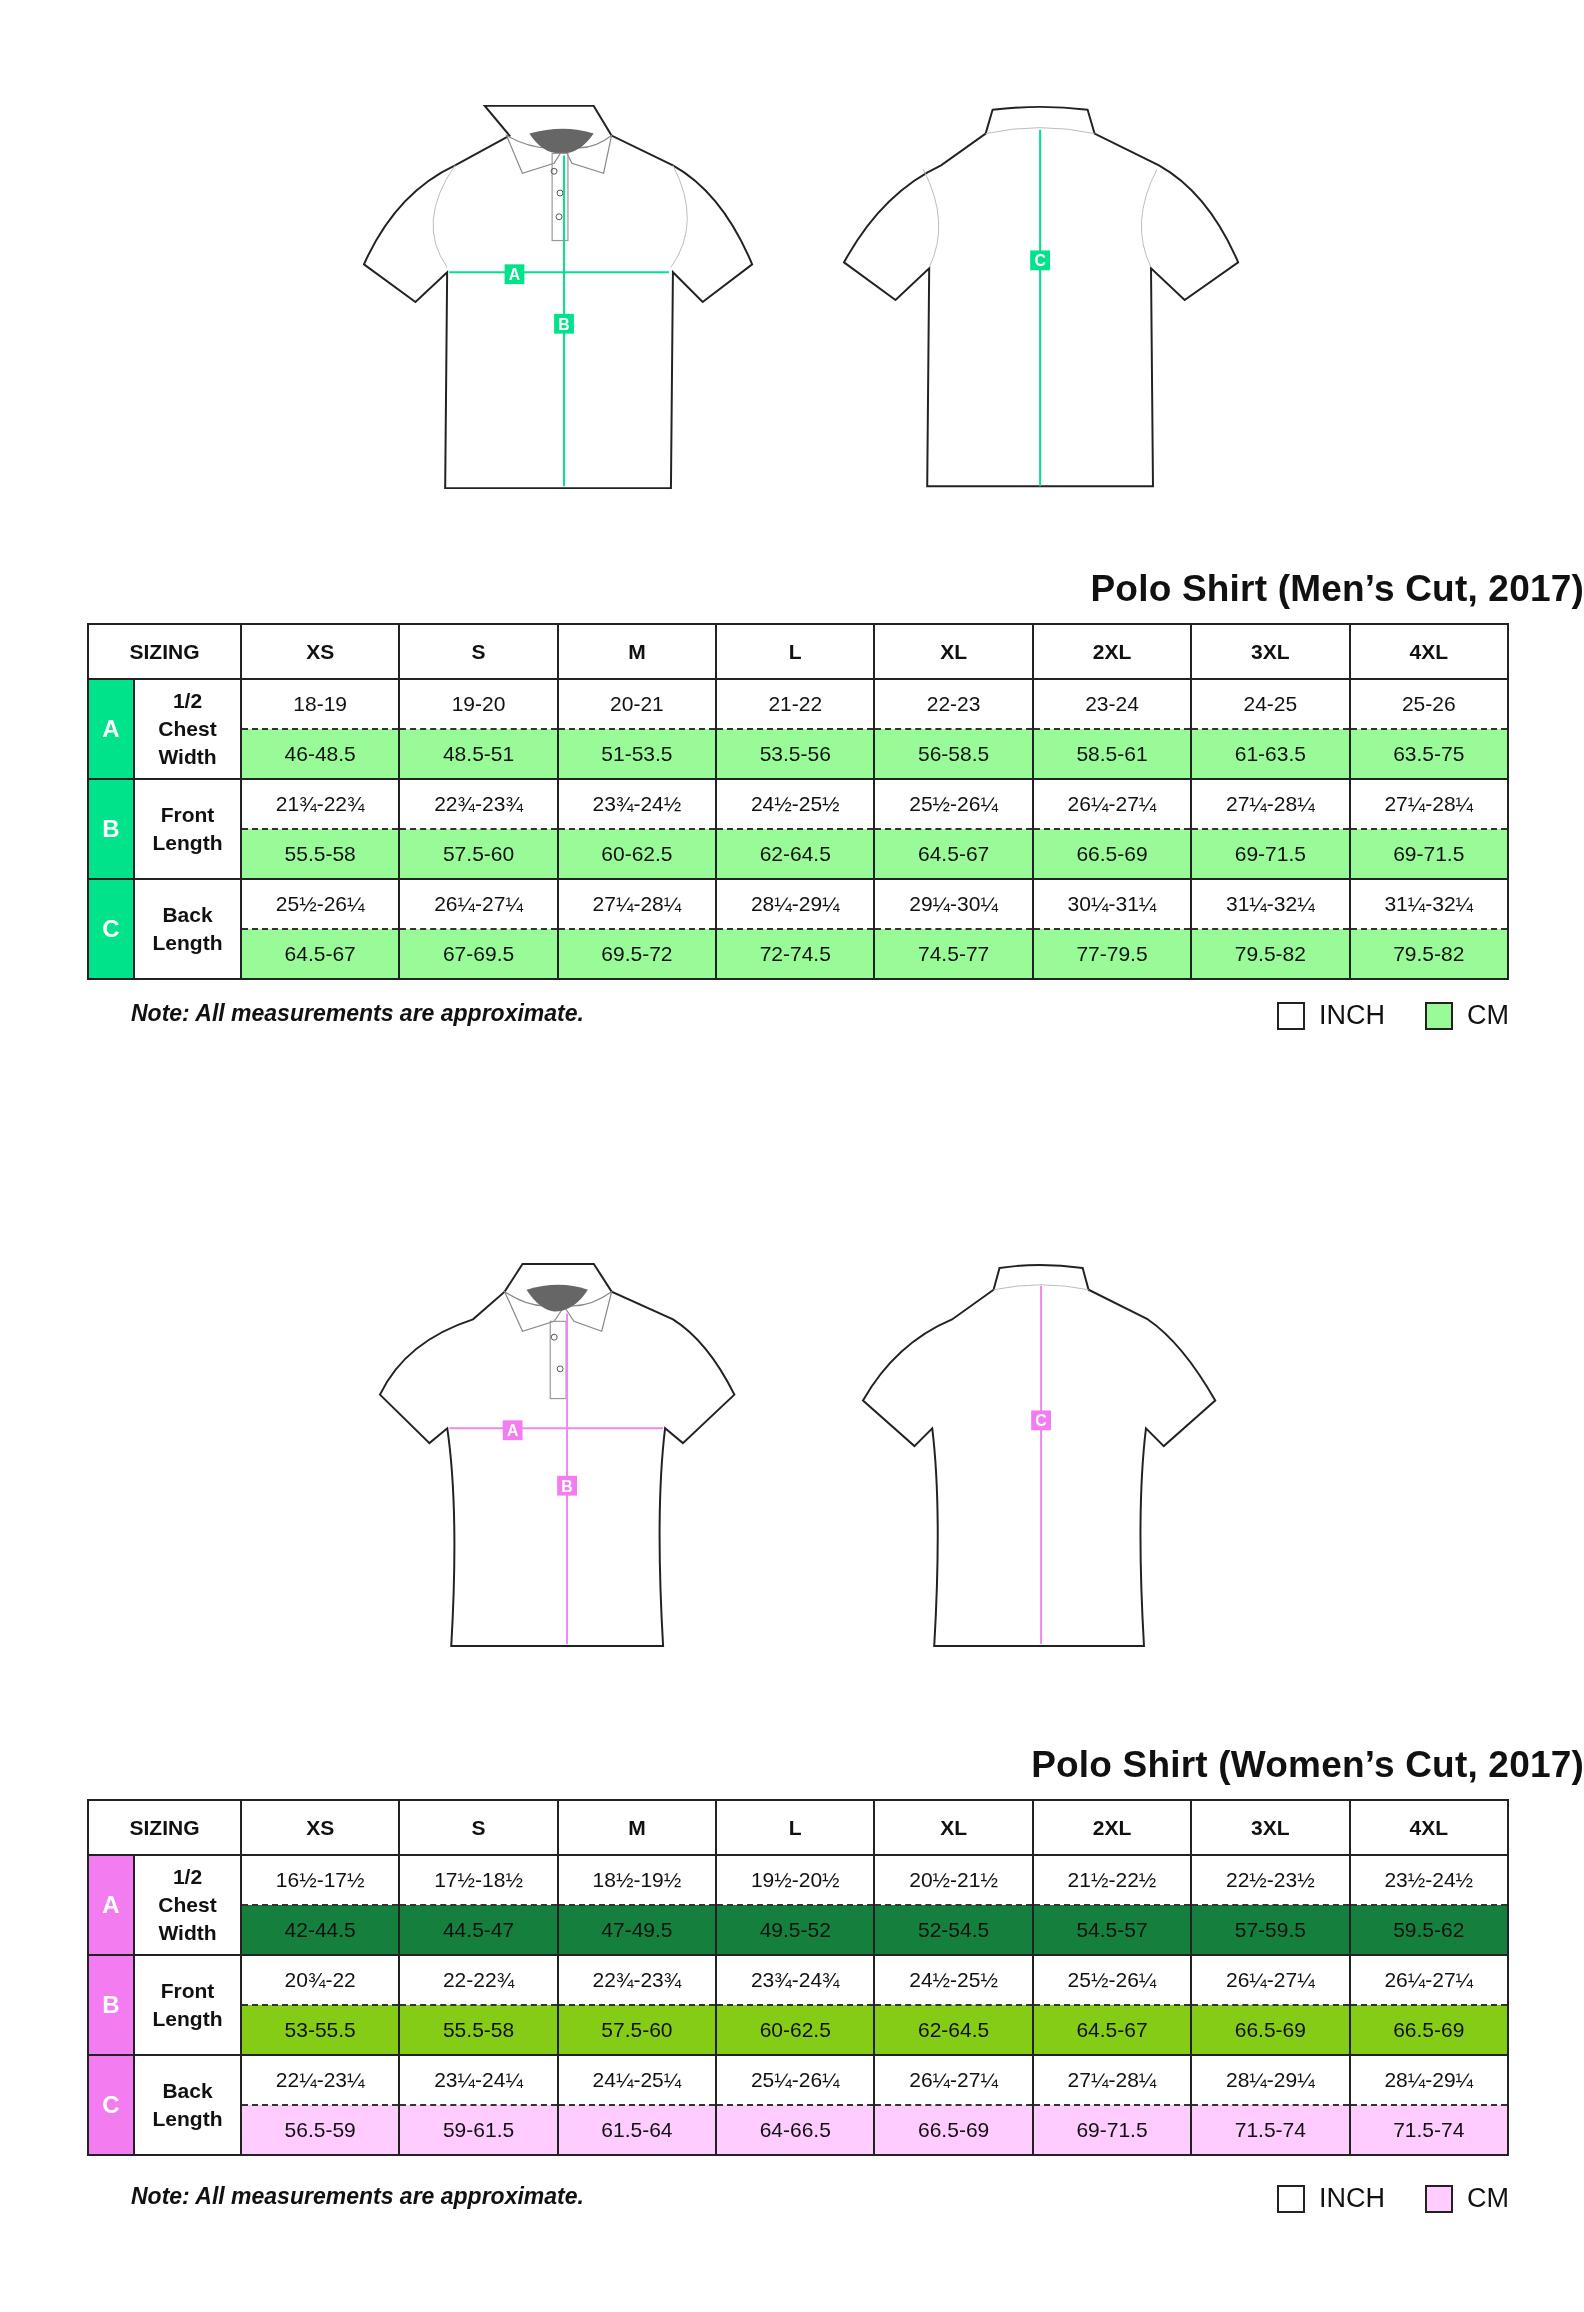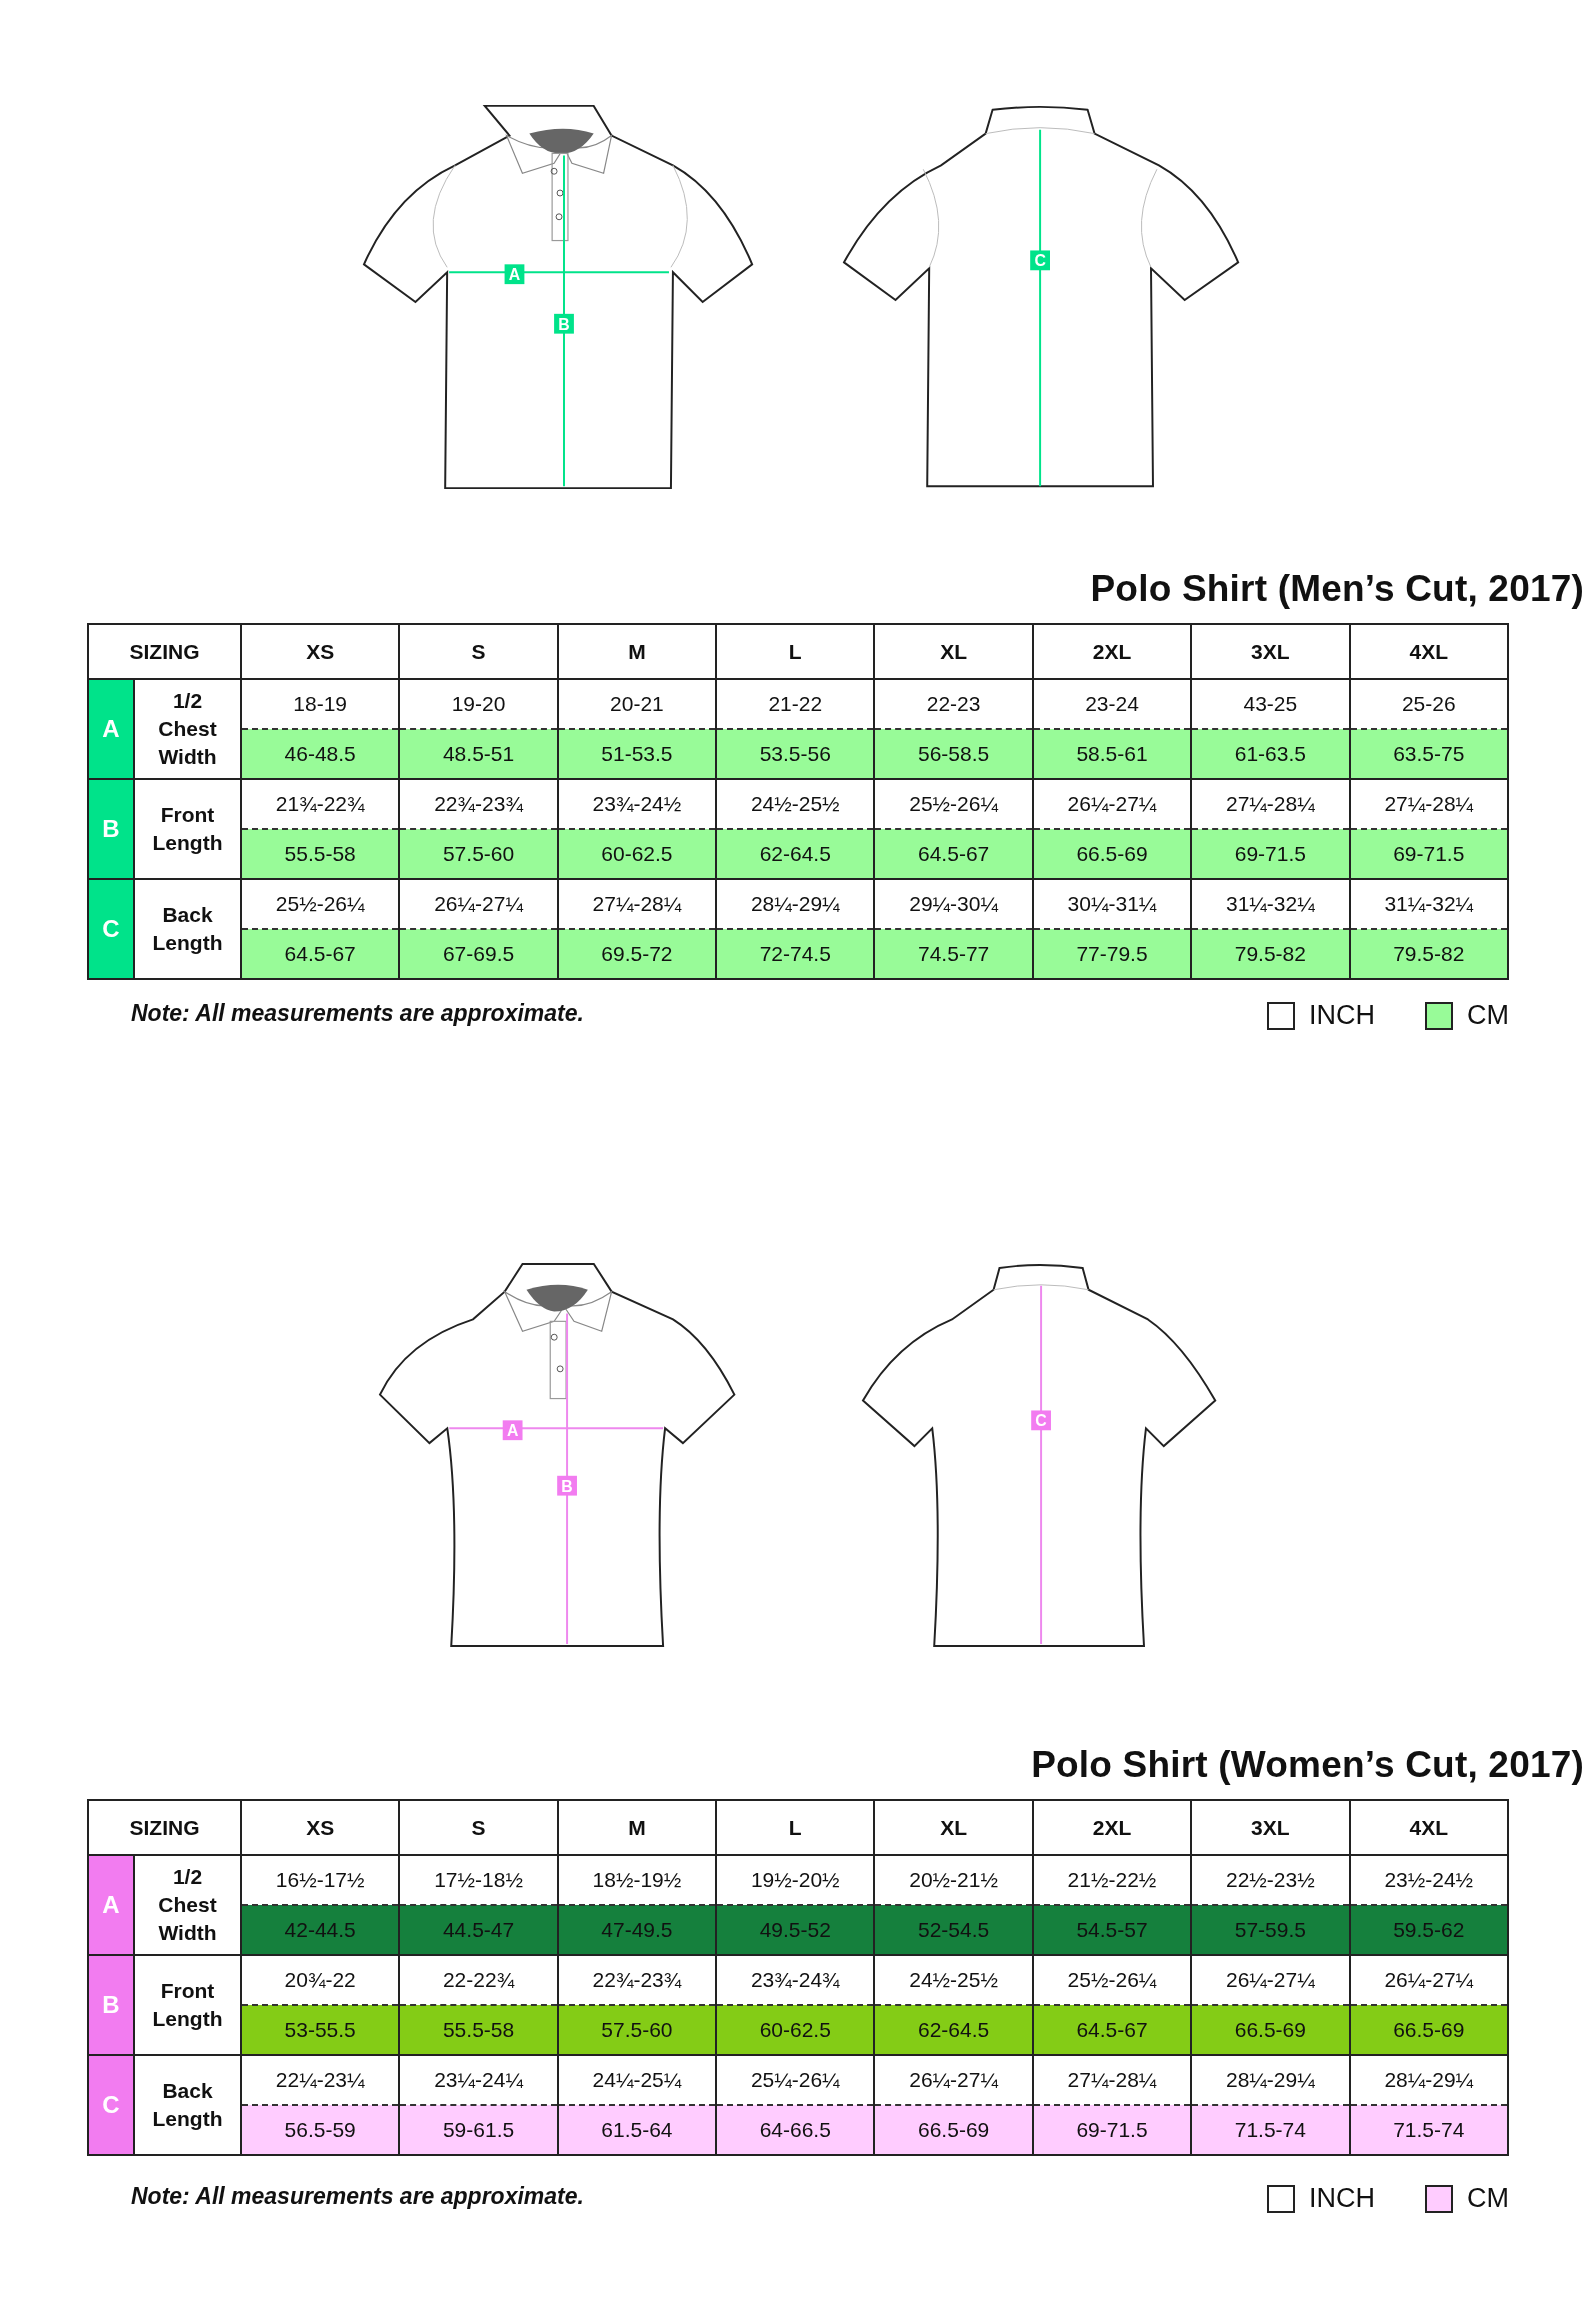--- a/index.html
+++ b/index.html
@@ -7,21 +7,21 @@
   .illus { position:absolute; }
   .title { position:absolute; left:0; width:1584px; text-align:right; font-weight:bold; font-size:37px; letter-spacing:0.2px; }
   table.chart { position:absolute; left:87px; width:1422px; border-collapse:collapse; table-layout:fixed; font-family:Liberation Sans, sans-serif; }
   table.chart td, table.chart th { border:2px solid #222; text-align:center; padding:0; font-size:21px; }
   table.chart th { font-weight:bold; height:53px; font-size:21px; }
   table.chart td.letter { color:#fff; font-weight:bold; font-size:24px; }
   table.chart td.label { font-weight:bold; font-size:21px; line-height:28px; }
   table.chart td.inch { height:48px; border-bottom:2px dashed #333;margin-left:48px; }
   table.chart td.cm { height:48px; border-top:2px dashed #333; }
   .note { position:absolute; left:131px; font-style:italic; font-size:23px;font-weight:bold; }
-  .legend { position:absolute; right:75px; display:flex; align-items:center; gap:24px; font-size:27px; }
+  .legend { position:absolute; right:75px; display:flex; align-items:center; gap:14px; font-size:27px; }
   .legend .sw { width:24px; height:24px; border:2px solid #222; display:inline-block; }
   .legend .item { display:flex; align-items:center; gap:14px; margin-left:26px; }
 </style>
 </head>
 <body>
 
 <svg class="illus" style="left:356px;top:94px" width="416" height="406" viewBox="0 0 420 410">
   <path d="M130 12 L240 12 L258 42 L320 72 Q370 100 400 172 L350 210 L320 180 L318 398 L90 398 L92 180 L60 210 L8 172 Q40 100 100 72 L155 42 Z" fill="#fff" stroke="#222" stroke-width="2"></path>
   <path d="M152 42 Q185 60 210 52 Q235 60 258 42 L250 80 L218 70 L210 54 L200 70 L168 80 Z" fill="#fff" stroke="#888" stroke-width="1.2"></path>
   <path d="M175 40 Q210 30 240 40 Q225 62 205 60 Q188 60 175 40 Z" fill="#666"></path>
@@ -71,21 +71,21 @@
 
   <tr>
     <td rowspan="2" class="letter" style="background:#00e38a">A</td>
     <td rowspan="2" class="label"><span>1/2</span><br><span>Chest</span><br><span>Width</span></td>
     <td class="inch">18-19</td>
     <td class="inch">19-20</td>
     <td class="inch">20-21</td>
     <td class="inch">21-22</td>
     <td class="inch">22-23</td>
     <td class="inch">23-24</td>
-    <td class="inch">43-25</td>
+    <td class="inch">24-25</td>
     <td class="inch">25-26</td>
   </tr>
   <tr style="background:#98fb98">
     <td class="cm">46-48.5</td>
     <td class="cm">48.5-51</td>
     <td class="cm">51-53.5</td>
     <td class="cm">53.5-56</td>
     <td class="cm">56-58.5</td>
     <td class="cm">58.5-61</td>
     <td class="cm">61-63.5</td>

